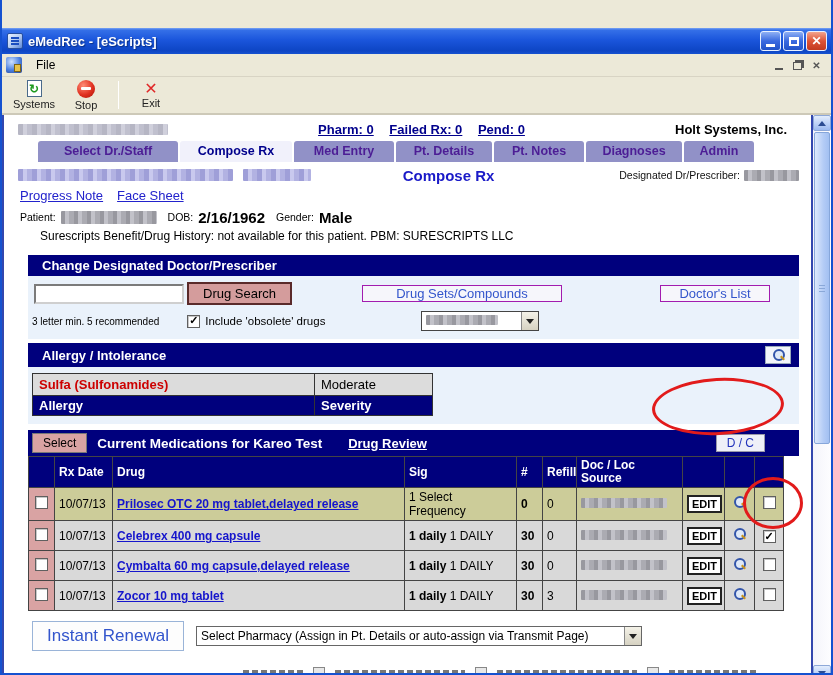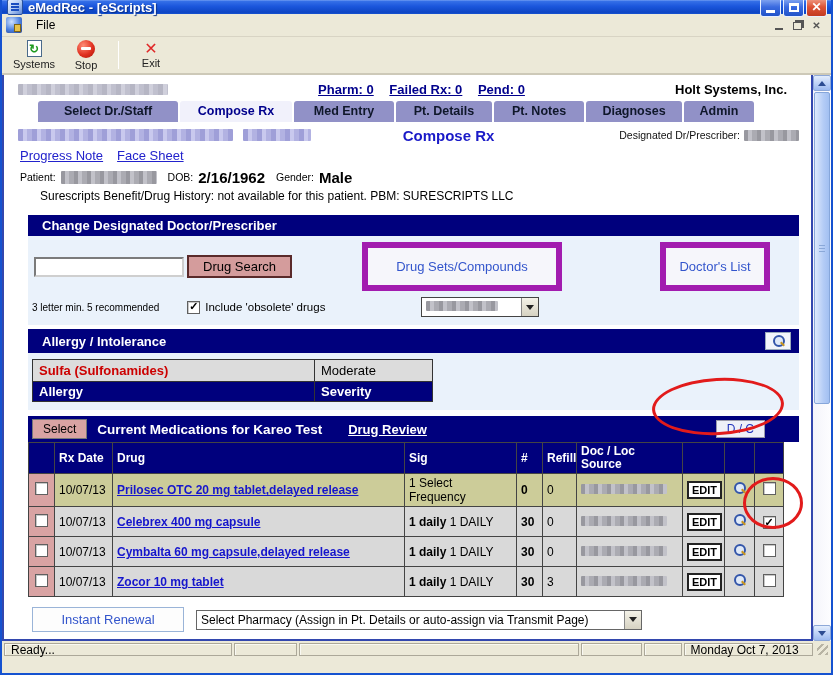--- a/index.html
+++ b/index.html
@@ -3,22 +3,22 @@
 <meta charset="utf-8">
 <style>
   * { box-sizing: border-box; margin: 0; padding: 0; }
   html,body { background:#9aa5b5; }
   body { font-family: "Liberation Sans", sans-serif; font-size:12px; color:#000; }
 
   .window{ position:relative; width:833px; height:675px; background:#ece9d8;
            border:2px solid #1552d0; border-top:none; overflow:hidden; }
 
   
-  .titlebar{ height:14px; display:flex; align-items:center; padding:0 4px 0 5px;
-    background:linear-gradient(180deg,#7aa4f4 0%,#3570e8 8%,#1b56dc 45%,#0d45c4 88%,#1552d0 100%); }
+  .titlebar{ height:26px; display:flex; align-items:center; padding:0 4px 0 5px;
+    background:linear-gradient(180deg,#7aa4f4 0%,#3570e8 8%,#1b56dc 45%,#0d45c4 88%,#1552d0 100%);margin-top:28px; }
   .titlebar .app-ico{ width:16px; height:16px; background:linear-gradient(135deg,#eaf2ff 0%,#bcd2f4 45%,#5d87d8 100%);
     border:1px solid #274f9e; border-radius:2px; margin-right:5px; position:relative; }
   .titlebar .app-ico::after{ content:""; position:absolute; left:3px; top:3px; width:8px; height:2px;
     background:#1b4ec0; box-shadow:0 3px 0 #1b4ec0, 0 6px 0 #1b4ec0; }
   .titlebar .t-text{ color:#fff; font-weight:bold; font-size:13px; text-shadow:1px 1px 1px #0a2f86; flex:1; }
   .tb-btn{ width:21px; height:20px; margin-left:2px; border-radius:3px; border:1px solid #e8f0ff;
     display:flex; align-items:center; justify-content:center; cursor:default;
     background:linear-gradient(180deg,#8fb0f4 0%,#3a6ae0 50%,#2153c8 100%); }
   .tb-btn.close{ background:linear-gradient(180deg,#f2a48e 0%,#dd5336 50%,#c23a20 100%); }
   .glyph-min{ width:9px; height:3px; background:#fff; margin-top:9px; }
@@ -69,21 +69,21 @@
     box-shadow:0 -3px 0 #8aa8d8, 0 3px 0 #8aa8d8; }
   .sb-fill{ flex:1; }
 
   
   .hdr-strip{ height:24px; display:flex; align-items:center; padding:4px 10px 0 14px; }
   .hdr-center{ flex:1; text-align:center; font-weight:bold; font-size:13px; }
   .hdr-center a{ color:#00008c; margin:0 6px; text-decoration:underline; }
   .company{ font-weight:bold; font-size:13px; margin-right:14px; }
 
   .tabs{ height:21px; display:flex; padding-left:34px; gap:2px; margin-top:2px; }
-  .tab{ background:#9191c7; color:#0f172a; font-weight:bold; font-size:12.5px; text-align:center;
+  .tab{ background:#9191c7; color:#4c1d95; font-weight:bold; font-size:12.5px; text-align:center;
     padding-top:3px; border-radius:3px 3px 0 0; }
   .tab:nth-child(1){width:140px}.tab:nth-child(2){width:112px}.tab:nth-child(3){width:100px}
   .tab:nth-child(4){width:96px}.tab:nth-child(5){width:90px}.tab:nth-child(6){width:96px}.tab:nth-child(7){width:70px}
   .tab.active{ background:#f1f1fb; color:#00008c; }
 
   .title-row{ height:23px; display:flex; align-items:center; padding:3px 12px 0 14px; }
   .title-row .left{ display:flex; gap:10px; align-items:center; width:300px; }
   .page-title{ flex:1; text-align:center; color:#1a1ac8; font-weight:bold; font-size:15px; }
   .desig{ font-size:10.5px; color:#111; display:flex; align-items:center; gap:4px; width:220px; justify-content:flex-end;}
 
@@ -103,21 +103,21 @@
 
   .box{ margin:0 12px 0 24px; }
   .box-hd{ background:#00007d; color:#fff; font-weight:bold; font-size:13px;
     padding:3px 8px 3px 14px; display:flex; align-items:center; }
   .box-bd{ background:#eaf2fb; }
 
   
   .ds-row1{ display:flex; align-items:center; padding:6px 8px 2px 6px; }
   .ds-input{ width:150px; height:20px; border:2px inset #cfcfcf; background:#fff; font-size:12px; padding:0 3px;}
   .btn-pink{ background:#d49c9c; border:2px solid #5a2a2a; font-size:13px; padding:2px 14px; margin-left:3px; }
-  .btn-pale{ background:#f6f6fb; border:6px solid #a21caf; color:#3355cc; font-size:13px; text-align:center; padding:11px 0; }
+  .btn-pale{ background:#f6f6fb; border:1px solid #a21caf; color:#3355cc; font-size:13px; text-align:center; padding:0 0; }
   .ds-sets{ width:200px; margin-left:70px; }
   .ds-docs{ width:110px; margin-left:98px; }
   .ds-row2{ display:flex; align-items:center; padding:4px 8px 8px 4px; }
   .hint{ font-size:10px; }
   .cb{ width:13px; height:13px; background:#fff; border:1px solid #606060; box-shadow:inset 1px 1px 0 #c8c8c8;
     display:inline-flex; align-items:center; justify-content:center; font-size:11px; line-height:1; font-weight:bold; }
   .cb.checked::after{ content:"✓"; margin-top:-1px; }
   .obs-wrap{ display:flex; gap:5px; align-items:center; margin-left:28px; font-size:11.5px; }
   .combo{ display:flex; height:20px; border:1px solid #444; background:#fff; align-items:center; }
   .combo .ct{ flex:1; padding:0 4px; overflow:hidden; white-space:nowrap; font-size:12px; }
@@ -167,21 +167,21 @@
   .row-gray td{ background:#d9d9d9; }
   .med-table td.cell-cb{ background:#d9a3a3; text-align:center; }
   .med-table td{ height:30px; }
   .drug-link{ color:#1515cc; font-weight:bold; text-decoration:underline; }
   .sig-b{ font-weight:bold; }
   .qty{ font-weight:bold; }
   .btn-edit{ background:#fff; border:2px solid #222; font-size:11px; font-weight:bold; padding:1px 3px; }
   .cell-center{ text-align:center; }
 
   .renew-row{ display:flex; align-items:center; gap:12px; margin:10px 0 0 4px; }
-  .btn-renew{ width:152px; background:#fdfdfd; border:1px solid #9ab4d8; color:#3355cc; font-size:13px; padding:4px 0; text-align:center;}
+  .btn-renew{ width:152px; background:#fdfdfd; border:1px solid #9ab4d8; color:#3355cc; font-size:17px; padding:4px 0; text-align:center;}
   .pharm-combo{ width:446px; border:1px solid #666; }
 
   .clipped-row{ display:flex; align-items:flex-start; gap:10px; margin:14px 0 0 215px; height:20px; }
   .stub{ height:3px; margin-top:5px; background:repeating-linear-gradient(90deg,#777 0 6px,transparent 6px 9px); }
   .cb-sm{ width:12px; height:12px; background:#e8e8e8; border:1px solid #888; margin-top:2px; }
 
   
   .red-circle{ position:absolute; border:3px solid #e21b1b; border-radius:50%; pointer-events:none; z-index:50; }
   .rc-dc{ left:650px; top:378px; width:132px; height:57px; transform:rotate(-3deg); }
   .rc-check{ left:741px; top:477px; width:60px; height:52px; }

